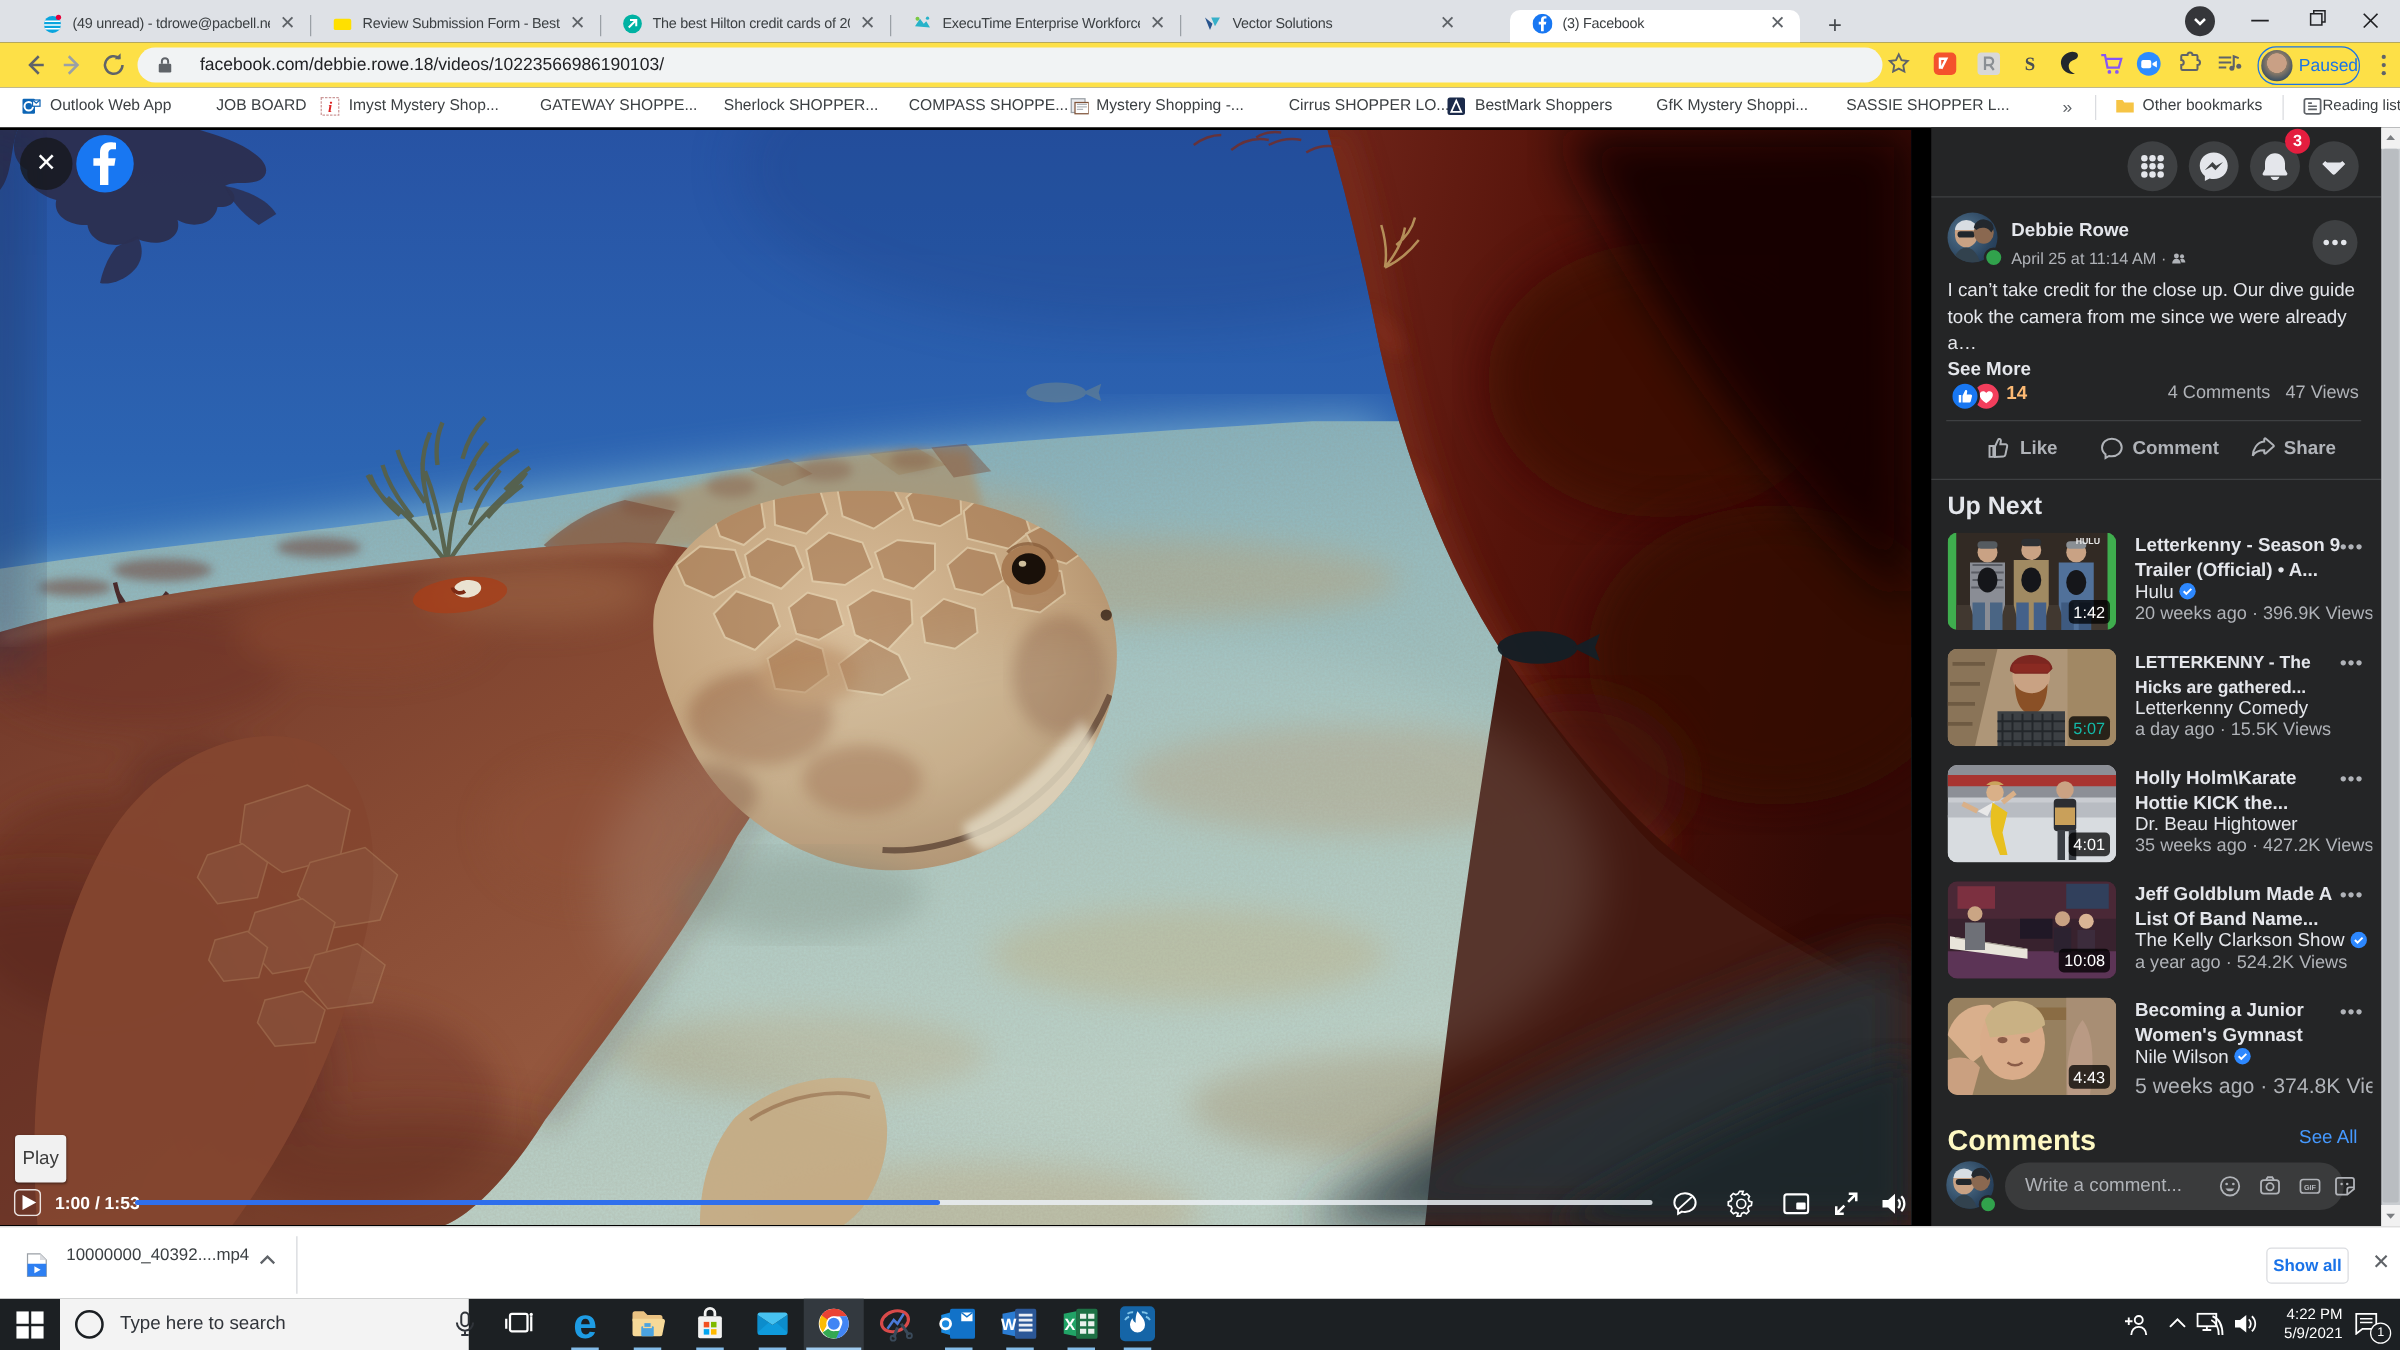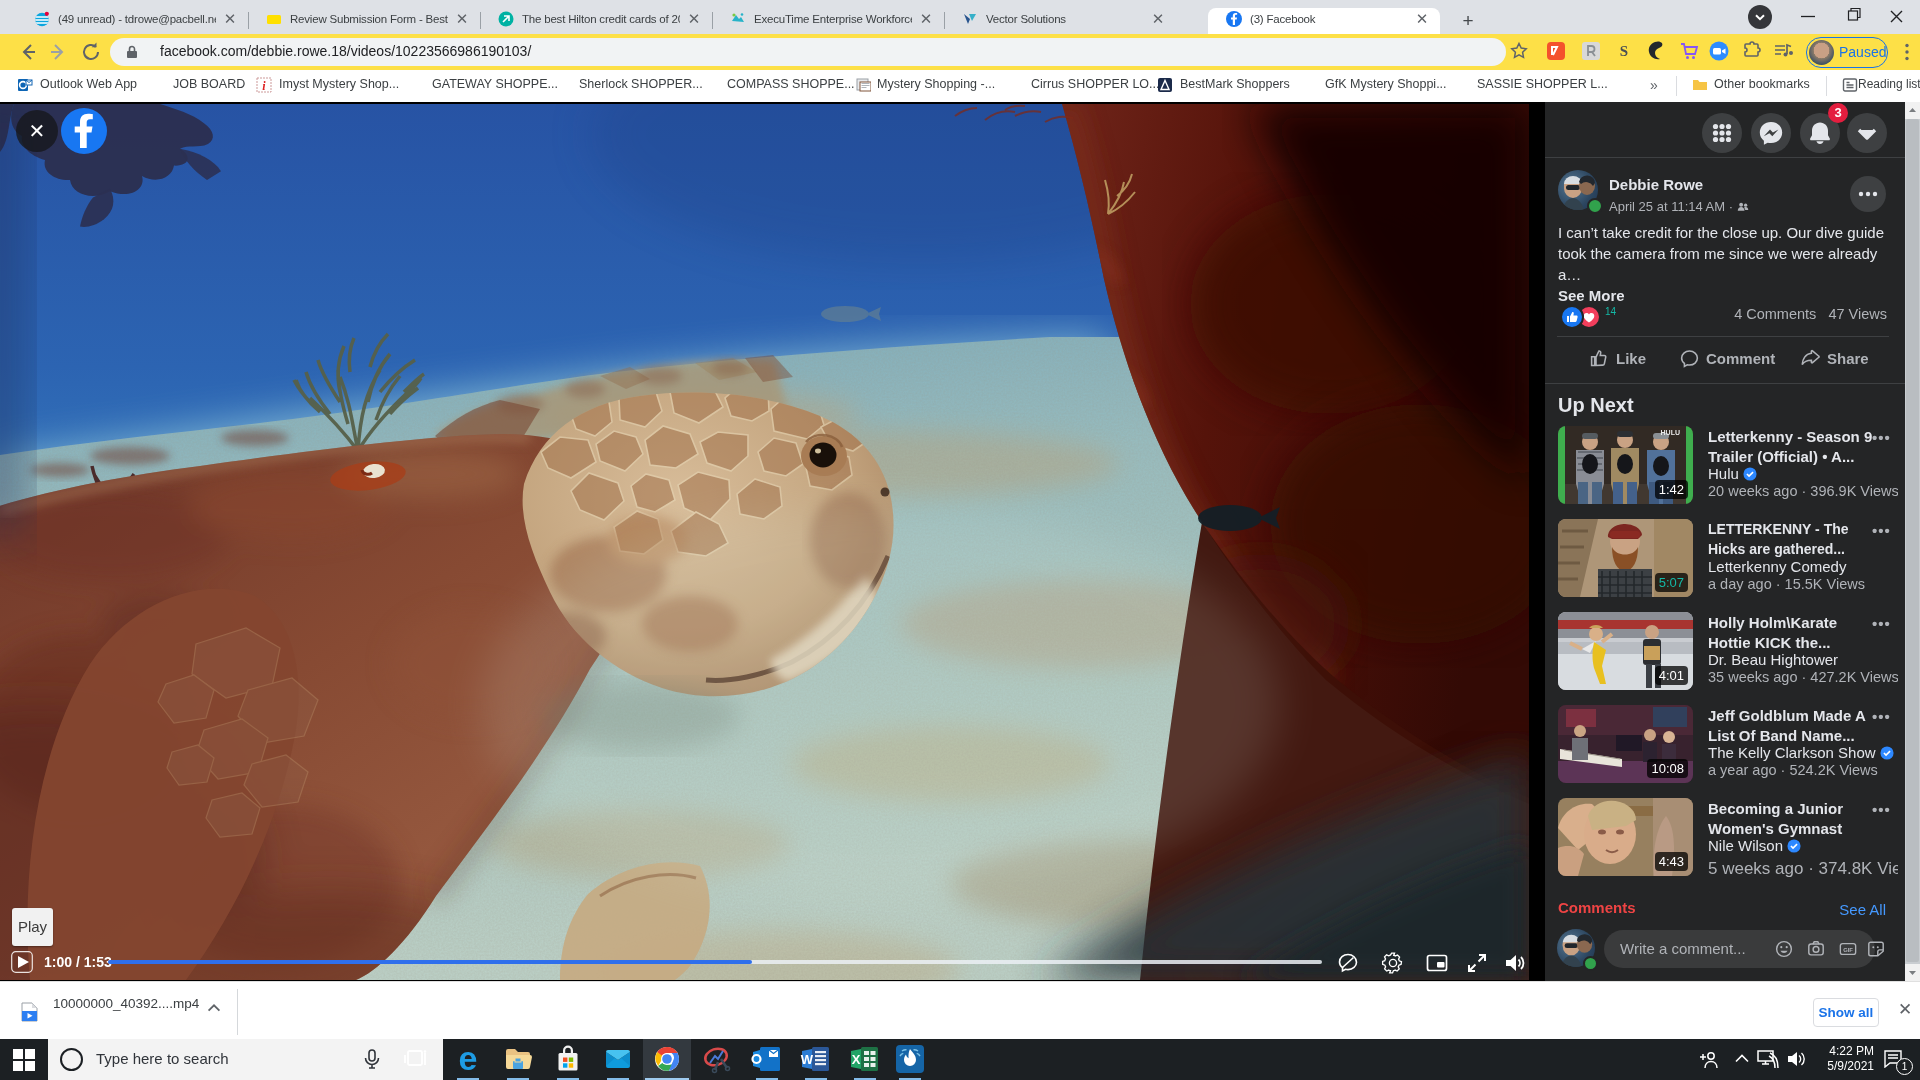--- a/index.html
+++ b/index.html
@@ -32,21 +32,21 @@
 #scrollbar{left:1905px;top:0px;width:15px;height:879px;background:#c9cdd1;}
 
 #vclose{left:16px;top:8px;width:42px;height:42px;border-radius:50%;background:rgba(22,24,28,0.8);color:#fff;text-align:center;font-size:20px;line-height:42px;}
 #vfb{left:61px;top:6px;width:46px;height:46px;border-radius:50%;background:#1877f2;}
 #playtip{left:12px;top:806px;width:41px;height:38px;background:#f1f1f1;border-radius:3px;color:#3c3c3c;font-size:15px;text-align:center;line-height:38px;box-shadow:0 1px 2px rgba(0,0,0,.4);}
 #vcontrols{left:0;top:844px;width:1529px;height:34px;color:#fff;}
 
 #dlbar{left:0;top:981px;width:1920px;height:58px;background:#fff;border-top:1px solid #e0e0e0;}
 
 #taskbar{left:0;top:1039px;width:1920px;height:41px;background:#1c2023;}
-#searchbox{position:absolute;left:48px;top:0;width:395px;height:41px;background:#f3f3f3;}
+#searchbox{position:absolute;left:48px;top:0;width:327px;height:41px;background:#f3f3f3;}
 .tkic{position:absolute;top:4px;width:32px;height:32px;}
 </style>
 </head>
 <body>
 <div id="root">
   <div class="abs" id="tabbar">
     <div class="tab" style="left:16px;">
       <svg class="fav" viewBox="0 0 16 16">
           <defs>
             <clipPath id="attc">
@@ -540,21 +540,21 @@
       <div class="abs" style="left:15px;top:203px;width:20px;height:20px;border-radius:50%;background:#1877f2;border:2px solid #242526;z-index:2;">
         <svg width="20" height="20" viewBox="0 0 20 20">
             <path d="M5 9h2v6H5zM8 15V9.5l2.2-4.3c.2-.5 1.6-.3 1.6.9l-.4 2.4h3.1c.8 0 1.3.7 1.1 1.4l-1 4.1c-.2.6-.7 1-1.3 1z" fill="#fff"></path>
           </svg>
       </div>
       <div class="abs" style="left:32px;top:203px;width:20px;height:20px;border-radius:50%;background:#f23e5c;border:2px solid #242526;">
         <svg width="20" height="20" viewBox="0 0 20 20">
             <path d="M10 15.5c-3.2-2.3-5.3-4.3-5.3-6.6 0-1.6 1.2-2.9 2.8-2.9 1 0 1.9.5 2.5 1.4.6-.9 1.5-1.4 2.5-1.4 1.6 0 2.8 1.3 2.8 2.9 0 2.3-2.1 4.3-5.3 6.6z" fill="#fff"></path>
           </svg>
       </div>
-      <div class="abs" style="left:60px;top:204px;font-size:10px;color:#14b8a6;">14</div>
+      <div class="abs" style="left:60px;top:204px;font-size:15px;color:#fdba74;font-weight:bold;">14</div>
       <div class="abs" style="right:18px;top:204px;font-size:14.5px;color:#b0b3b8;">4 Comments&nbsp;&nbsp;&nbsp;47 Views</div>
       <div class="abs" style="left:12px;top:234px;width:332px;height:1px;background:#3e4042;"></div>
 
       <div class="abs" style="left:12px;top:243px;width:332px;height:30px;color:#b0b3b8;font-size:15px;font-weight:bold;">
         <svg class="abs" style="left:32px;top:3px;" width="21" height="21" viewBox="0 0 24 24">
             <path d="M3 10h3.5v10H3zM8 20v-9.5L11 4c.3-.9 2.4-.5 2.4 1.2l-.5 3.3h4.6c1.1 0 1.9.9 1.6 2l-1.6 7.6c-.2.9-1 1.5-1.9 1.5z" fill="none" stroke="#b0b3b8" stroke-width="1.8"></path>
           </svg>
         <div class="abs" style="left:59px;top:5px;">Like</div>
         <svg class="abs" style="left:122px;top:3px;" width="21" height="21" viewBox="0 0 24 24">
             <path d="M12 3.5c-5 0-9 3.5-9 8 0 2.5 1.2 4.7 3.2 6.2V21l3.2-1.8c.8.2 1.7.3 2.6.3 5 0 9-3.5 9-8s-4-8-9-8z" fill="none" stroke="#b0b3b8" stroke-width="1.8"></path>
@@ -710,21 +710,21 @@
         <div class="abs" style="right:5px;bottom:5px;background:rgba(0,0,0,.75);color:#fff;font-size:13px;padding:0 4px;border-radius:4px;line-height:19px;">4:43</div>
       </div>
       <div class="abs" style="left:163px;top:697px;width:190px;font-size:15px;font-weight:bold;color:#e4e6eb;line-height:19.5px;white-space:nowrap;overflow:hidden;">Becoming a Junior<br>Women's Gymnast</div>
       <div class="abs" style="left:163px;top:735px;font-size:15px;color:#e4e6eb;">Nile Wilson <svg width="14" height="14" viewBox="0 0 16 16" style="vertical-align:-2px;">
             <circle cx="8" cy="8" r="7.5" fill="#2d88ff"></circle>
             <path d="M4.5 8l2.4 2.4 4.6-4.6" stroke="#fff" stroke-width="1.8" fill="none"></path>
           </svg></div>
       <div class="abs" style="left:163px;top:757px;width:190px;font-size:17px;color:#b0b3b8;white-space:nowrap;overflow:hidden;">5 weeks ago · 374.8K Views</div>
       <div class="abs" style="left:327px;top:699px;color:#b0b3b8;font-size:15px;letter-spacing:1px;font-weight:bold;">•••</div>
 
-      <div class="abs" style="left:13px;top:797px;font-size:15px;font-weight:bold;color:#ef4444;">Comments</div>
+      <div class="abs" style="left:13px;top:797px;font-size:23px;font-weight:bold;color:#fef9c3;">Comments</div>
       <div class="abs" style="right:19px;top:799px;font-size:15px;color:#4599ff;">See All</div>
       <div class="abs" style="left:12px;top:827px;width:38px;height:38px;border-radius:50%;background:radial-gradient(circle at 35% 40%,#c5a186 22%,#46647e 24%,#2c4660 60%,#1d3350 100%);overflow:hidden;">
         <svg width="38" height="38" viewBox="0 0 40 40">
             <ellipse cx="15" cy="18" rx="9" ry="10" fill="#c9a284"></ellipse>
             <path d="M6 14a9 8 0 0 1 18 0z" fill="#d8dde2"></path>
             <rect x="8" y="15" width="14" height="5" rx="2.5" fill="#20262c"></rect>
             <ellipse cx="29" cy="16" rx="8" ry="9" fill="#8a6850"></ellipse>
             <path d="M21 12a8 7 0 0 1 16 1l-2 3a8 8 0 0 0-12-2z" fill="#23282e"></path>
             <path d="M4 40c2-8 7-12 11-12s9 4 11 12z" fill="#32424e"></path>
           </svg>

